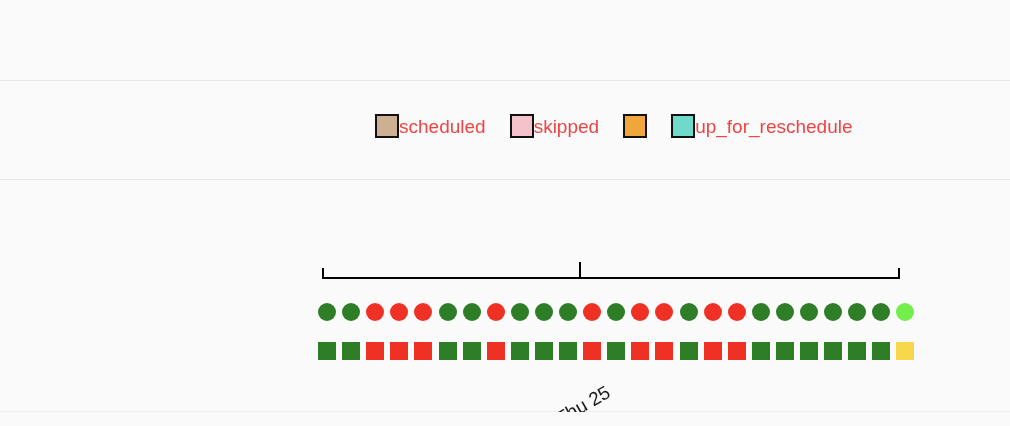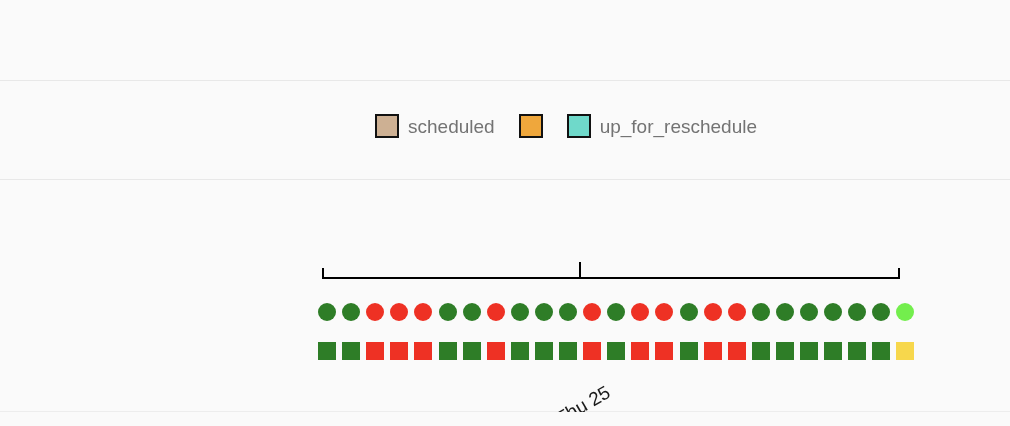--- a/index.html
+++ b/index.html
@@ -23,23 +23,22 @@
     white-space:nowrap;
   }
   .legend-item{display:flex;align-items:center;margin-right:24px;}
   .legend-swatch{
     width:24px;height:24px;
     border:2px solid #111;
     box-sizing:border-box;
     flex:0 0 auto;
   }
   .legend-label{
-    margin-left:9px;
     font-size:19px;
-    color:#737373;
+    color:#ef4444;
     line-height:1;
   }
 
   
   #chart-strip{top:180px;height:232px;background:#fafafa;border-bottom:1px solid #ededed;}
   #bottom-strip{top:412px;height:14px;background:#fafafa;}
 
   #axis{position:absolute;left:0;top:0;width:1010px;height:232px;}
 
   #tick-label{
@@ -63,20 +62,24 @@
 </head>
 <body>
 
 <div class="panel" id="top-strip"></div>
 
 <div class="panel" id="legend-strip">
   <div id="legend">
       <div class="legend-item">
         <span class="legend-swatch" style="background: rgb(205, 176, 147);"></span>
         <span class="legend-label">scheduled</span>
+      </div>
+      <div class="legend-item">
+        <span class="legend-swatch" style="background: rgb(244, 194, 200);"></span>
+        <span class="legend-label">skipped</span>
       </div>
       <div class="legend-item">
         <span class="legend-swatch" style="background: rgb(239, 167, 60);"></span>
       </div>
       <div class="legend-item">
         <span class="legend-swatch" style="background: rgb(111, 217, 202);"></span>
         <span class="legend-label">up_for_reschedule</span>
       </div>
     </div>
 </div>

